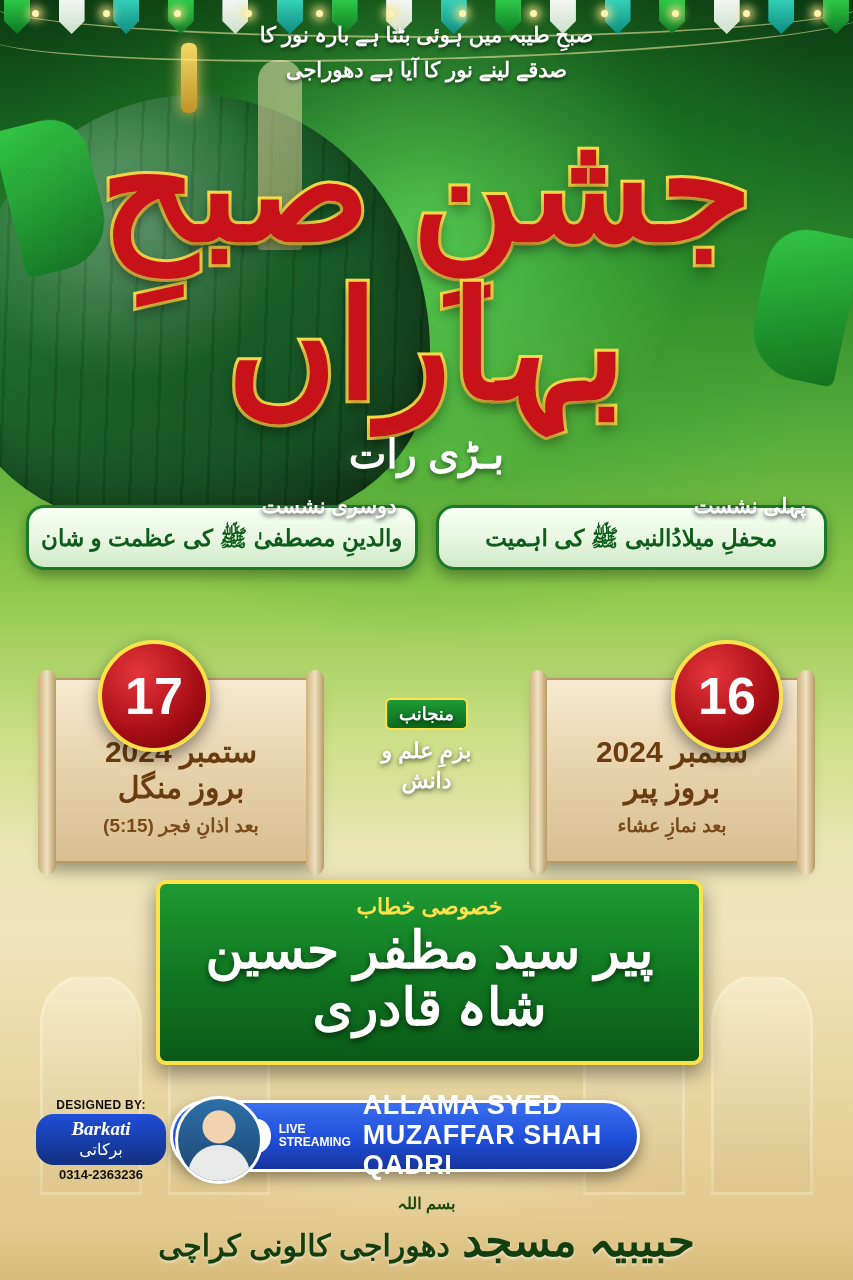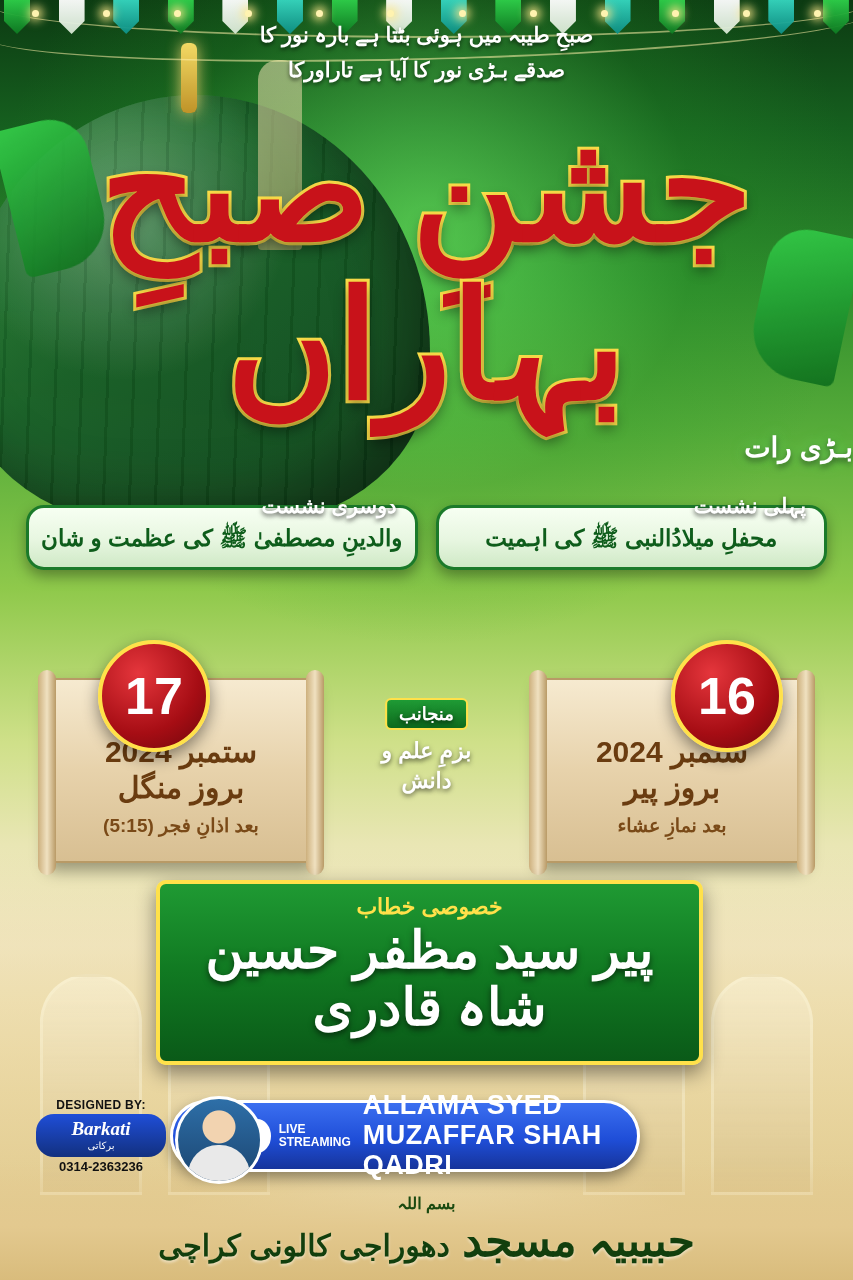--- a/index.html
+++ b/index.html
@@ -183,25 +183,24 @@
     -webkit-text-stroke: 6px #ffe14a;
     paint-order: stroke fill;
     text-shadow:
       0 0 2px #ffe14a,
       0 6px 14px rgba(0,0,0,0.45);
     letter-spacing: -6px;
   }
   .title-sub {
     margin-top: 6px;
     direction: rtl;
-    font-size: 28px;
+    font-size: 40px;
     font-weight: bold;
     color: #ffffff;
     text-shadow: 0 3px 6px rgba(0,0,0,0.55), 0 0 14px rgba(120,255,140,0.5);
-    text-align: right;
   }
 
   
   .sessions {
     position: absolute;
     top: 505px;
     left: 26px;
     right: 26px;
     display: flex;
     flex-direction: row-reverse;
@@ -446,21 +445,21 @@
     padding: 4px 0 6px;
     color: #ffffff;
   }
   .designer-name {
     font-family: "Liberation Serif", serif;
     font-style: italic;
     font-size: 19px;
     font-weight: bold;
   }
   .designer-urdu {
-    font-size: 10px;
+    font-size: 16px;
     direction: rtl;
   }
   .designer-phone {
     margin-top: 2px;
     font-size: 13px;
     font-weight: bold;
     color: #111111;
   }
 
   
@@ -539,21 +538,21 @@
       <span class="bulb"></span>
       <span class="bulb"></span>
       <span class="bulb"></span>
       <span class="bulb"></span>
       <span class="bulb"></span>
     </div>
   </div>
 
   <div class="couplet">
     <div>صبحِ طیبہ میں ہوئی بٹتا ہے بارہ نور کا</div>
-    <div>صدقے بـڑی نور کا آیا ہے تاراورکا</div>
+    <div>صدقے لینے نور کا آیا ہے دھوراجی</div>
   </div>
 
   <div class="title-wrap">
     <div class="title-main">جشنِ صبحِ بہاراں</div>
     <div class="title-sub">بـڑی رات</div>
   </div>
 
   <div class="sessions">
     <div class="session">
       <div class="session-label">پہلی نشست</div>

